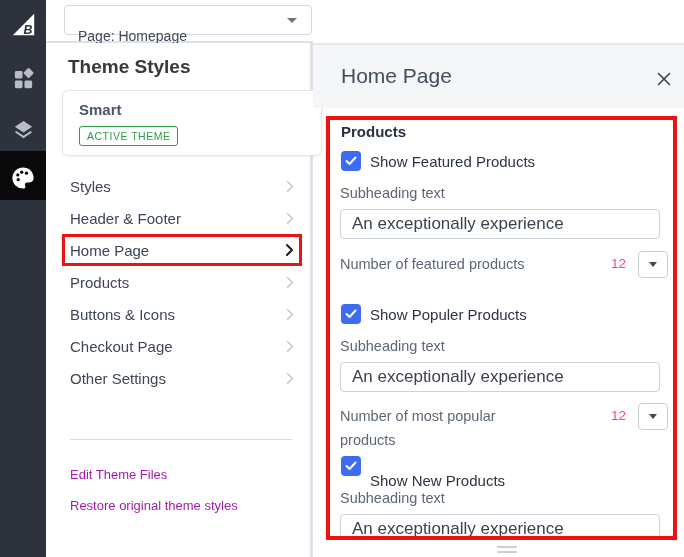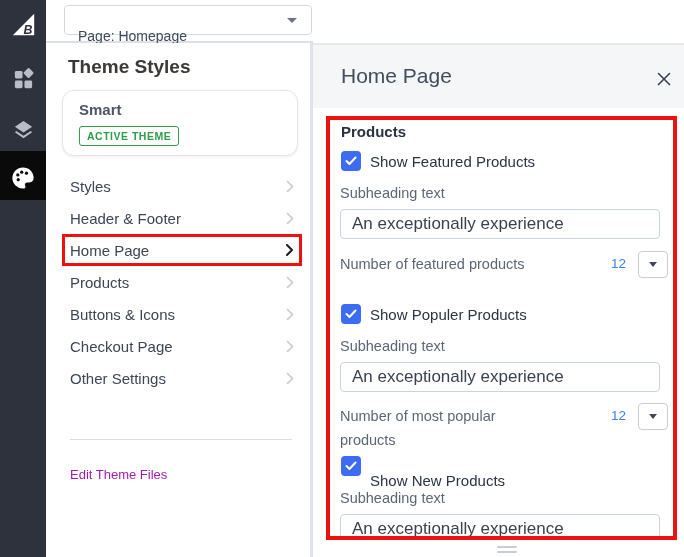--- a/index.html
+++ b/index.html
@@ -16,23 +16,23 @@
 
   
   .topbar { position:absolute; left:46px; top:0; width:267px; height:43px; background:#ffffff; border-bottom:2px solid #dce1e8; }
   .page-select { position:absolute; left:18px; top:5px; width:248px; height:30px; background:#fff; border:1px solid #d4d9df; border-radius:4px; display:flex; align-items:center; cursor:pointer; }
   .page-select .label { padding-left:13px; font-size:14px; color:#3e4a59; flex:1;margin-top:32px; }
   .caret-down { width:0; height:0; border-left:5px solid transparent; border-right:5px solid transparent; border-top:5px solid #6b7480; margin-right:14px; }
 
   
   .left-panel { position:absolute; left:46px; top:43px; width:267px; height:514px; background:#ffffff; border-right:3px solid #dee2e8; }
   .lp-title { position:absolute; left:22px; top:13px; font-size:19px; font-weight:600; color:#3b3836; }
-  .theme-card { position:absolute; left:16px; top:47px; width:236px; height:66px; background:#fff; border:1px solid #e2e5e9; border-radius:12px; box-shadow:0 1px 3px rgba(0,0,0,.07); }
+  .theme-card { position:absolute; left:16px; top:47px; width:260px; height:66px; background:#fff; border:1px solid #e2e5e9; border-radius:6px; box-shadow:0 1px 3px rgba(0,0,0,.07); }
   .theme-name { position:absolute; left:16px; top:10px; font-size:15px; font-weight:bold; color:#4d5566; }
-  .theme-badge { position:absolute; left:16px; top:35px; font-size:10.5px; font-weight:bold; letter-spacing:.5px; color:#2e9e49; border:1px solid #2e9e49; border-radius:3px; padding:3px 7px; }
+  .theme-badge { position:absolute; left:16px; top:35px; font-size:10.5px; font-weight:normal; letter-spacing:.5px; color:#2e9e49; border:1px solid #2e9e49; border-radius:3px; padding:3px 7px; }
   .menu { position:absolute; left:16px; top:127px; width:240px; }
   .menu-row { position:relative; height:32px; display:flex; align-items:center; cursor:pointer; }
   .menu-row .m-label { padding-left:8px; font-size:15px; color:#3d4654; flex:1; }
   .menu-row .chev { margin-right:8px; display:flex; }
   .menu-row.highlight { box-shadow:inset 0 0 0 3px #ee1111; }
   .lp-divider { position:absolute; left:24px; top:396px; width:222px; height:1px; background:#d9dde2; }
   .lp-link { position:absolute; left:24px; font-size:13px; color:#a21caf; cursor:pointer; }
   .lp-link-1 { top:424px; }
   .lp-link-2 { top:455px; }
 
@@ -41,21 +41,21 @@
   .rp-title { position:absolute; left:28px; top:19px; font-size:21px; color:#414d5c; }
   .rp-close { position:absolute; right:11px; top:25px; width:18px; height:18px; display:flex; align-items:center; justify-content:center; cursor:pointer; }
 
   .red-box { position:absolute; left:326px; top:116px; width:351px; height:424px; border:4px solid #ee1111; background:#ffffff; overflow:hidden; }
   .sec-title { position:absolute; left:11px; top:3px; font-size:15px; font-weight:bold; color:#2b3341; }
   .checkbox { position:absolute; left:11px; width:20px; height:20px; background:#3d6bf2; border-radius:4px; display:flex; align-items:center; justify-content:center; cursor:pointer; }
   .check-label { position:absolute; left:40px; font-size:15px; color:#2c3443; }
   .field-label { position:absolute; left:10px; font-size:14.5px; color:#5c6775; }
   .num-label { position:absolute; left:10px; width:215px; font-size:14.5px; color:#5c6775; line-height:24px; }
   .text-input { position:absolute; left:10px; width:320px; height:30px; border:1px solid #ccd3da; border-radius:4px; font-family:"Liberation Sans",sans-serif; font-size:17px; color:#3a424f; padding:0 11px; background:#fff; outline:none; }
-  .num-value { position:absolute; left:268px; width:28px; text-align:right; font-size:13.5px; color:#3b82f6; }
+  .num-value { position:absolute; left:268px; width:28px; text-align:right; font-size:13.5px; color:#ec4899; }
   .dd-btn { position:absolute; left:308px; width:30px; height:27px; background:#fff; border:1px solid #c9ced5; border-radius:4px; display:flex; align-items:center; justify-content:center; cursor:pointer; }
   .dd-btn .caret-sm { width:0; height:0; border-left:4.5px solid transparent; border-right:4.5px solid transparent; border-top:5px solid #3f4856; }
 
   .drag-handle { position:absolute; left:497px; top:546px; width:20px; cursor:pointer; }
   .drag-handle i { display:block; height:2px; border-radius:1px; background:#c9cdd4; margin-bottom:3px; }
 </style>
 </head>
 <body>
 
 <div class="app">
@@ -164,20 +164,21 @@
         <span class="chev">
             <svg width="8" height="13" viewBox="0 0 8 13">
               <polyline points="1.5,1.5 6.5,6.5 1.5,11.5" fill="none" stroke="#c3cad1" stroke-width="1.6" stroke-linecap="round" stroke-linejoin="round"></polyline>
             </svg>
           </span>
       </div>
     </div>
 
     <div class="lp-divider"></div>
     <div class="lp-link lp-link-1">Edit Theme Files</div>
+    <div class="lp-link lp-link-2">Restore original theme styles</div>
   </div>
 
   <div class="rp-header">
     <div class="rp-title">Home Page</div>
     <div class="rp-close">
       <svg width="14" height="14" viewBox="0 0 14 14">
           <line x1="1.5" y1="1.5" x2="12.5" y2="12.5" stroke="#38404d" stroke-width="1.6" stroke-linecap="round"></line>
           <line x1="12.5" y1="1.5" x2="1.5" y2="12.5" stroke="#38404d" stroke-width="1.6" stroke-linecap="round"></line>
         </svg>
     </div>

